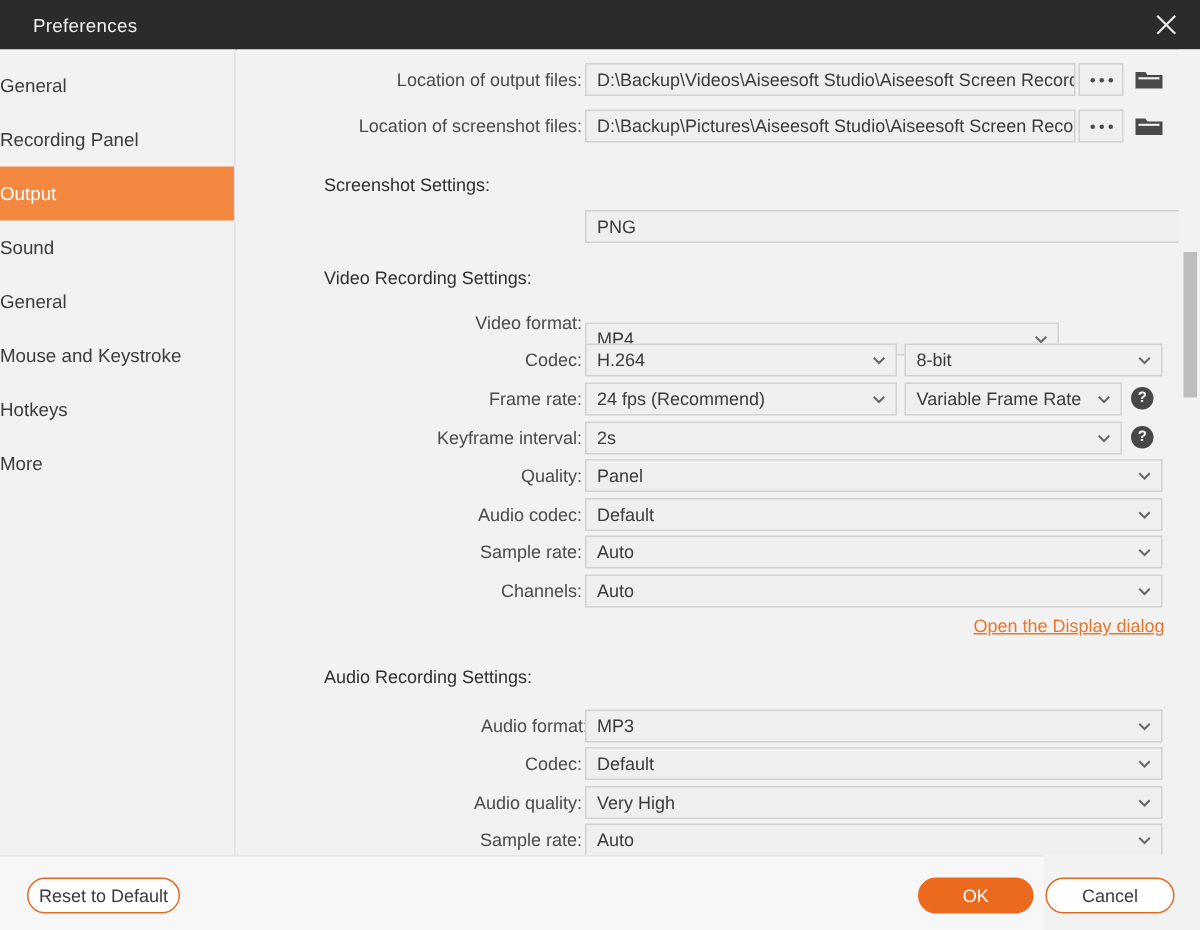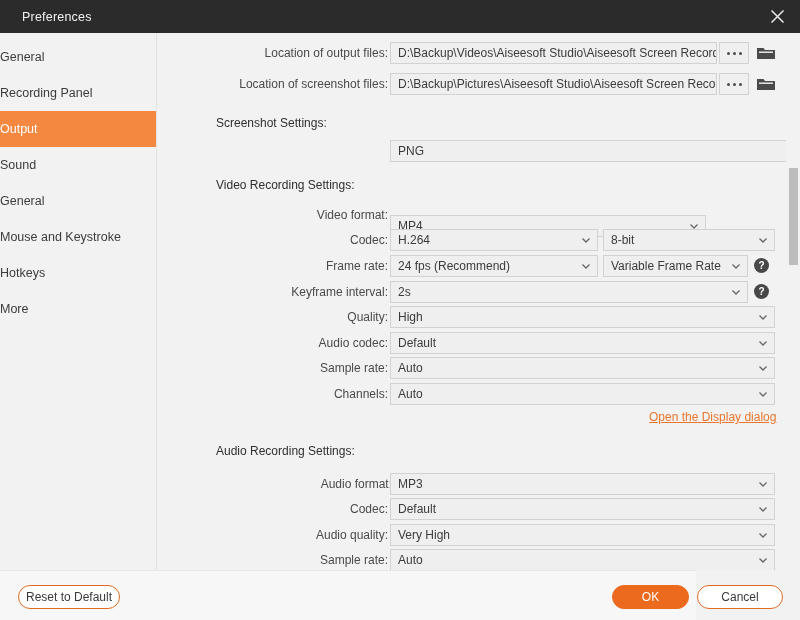--- a/index.html
+++ b/index.html
@@ -333,21 +333,21 @@
       <span class="caret">
         <svg width="10" height="10" viewBox="0 0 10 10">
             <path d="M1.5 3.5 L5 7 L8.5 3.5" stroke="#666" stroke-width="1.3" fill="none"></path>
           </svg>
       </span>
     </div>
     <div class="help-icon" style="left:596px; top:251px;">?</div>
 
     <div class="lbl" style="left:60px; top:273px; width:170px;">Quality:</div>
     <div class="select" style="left:232px; top:273px; width:385px;">
-      <span>High</span>
+      <span>Panel</span>
       <span class="caret">
         <svg width="10" height="10" viewBox="0 0 10 10">
             <path d="M1.5 3.5 L5 7 L8.5 3.5" stroke="#666" stroke-width="1.3" fill="none"></path>
           </svg>
       </span>
     </div>
 
     <div class="lbl" style="left:60px; top:299px; width:170px;">Audio codec:</div>
     <div class="select" style="left:232px; top:299px; width:385px;">
       <span>Default</span>

